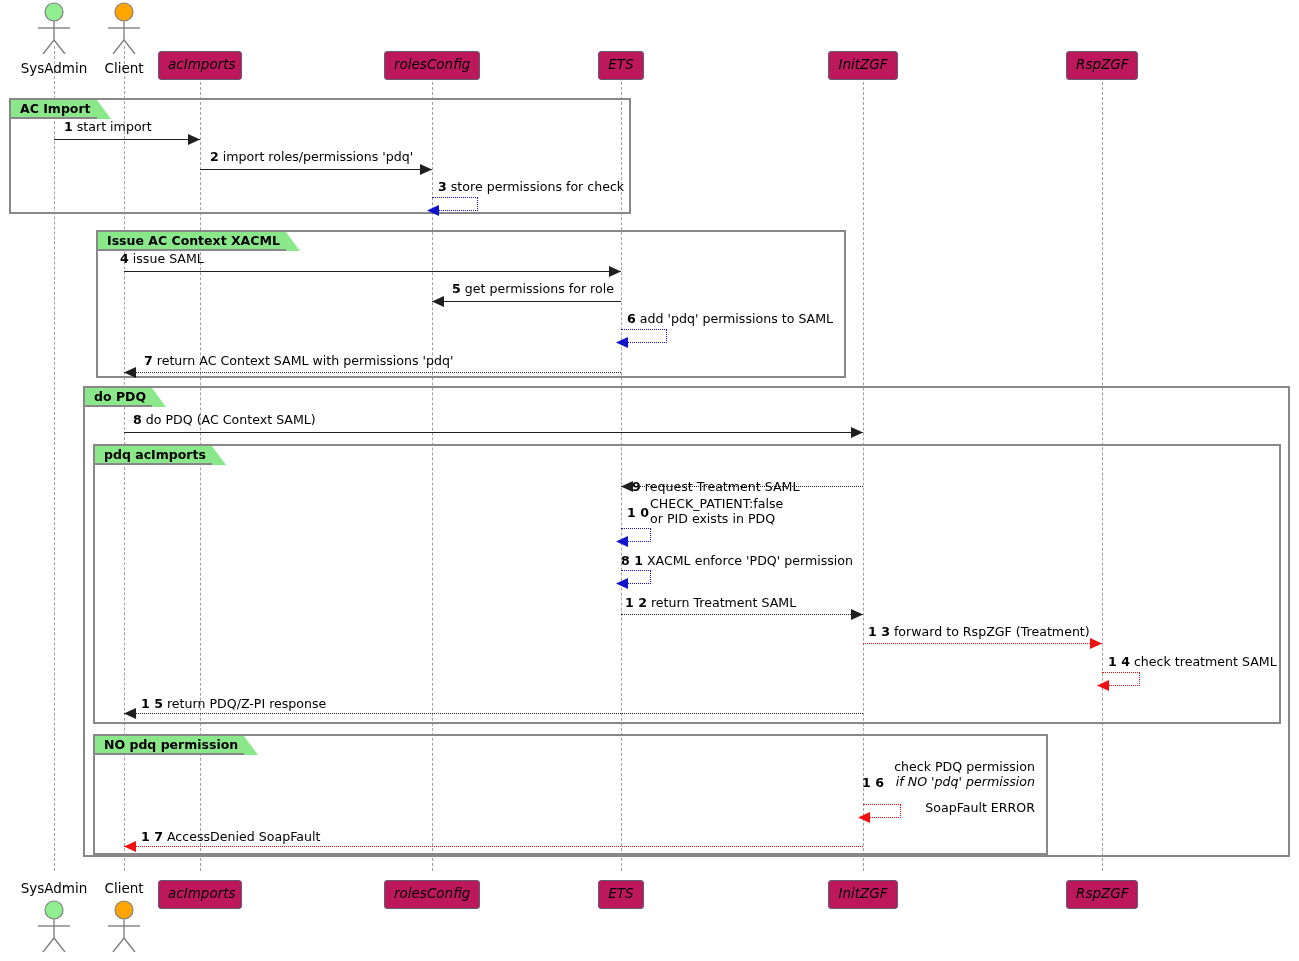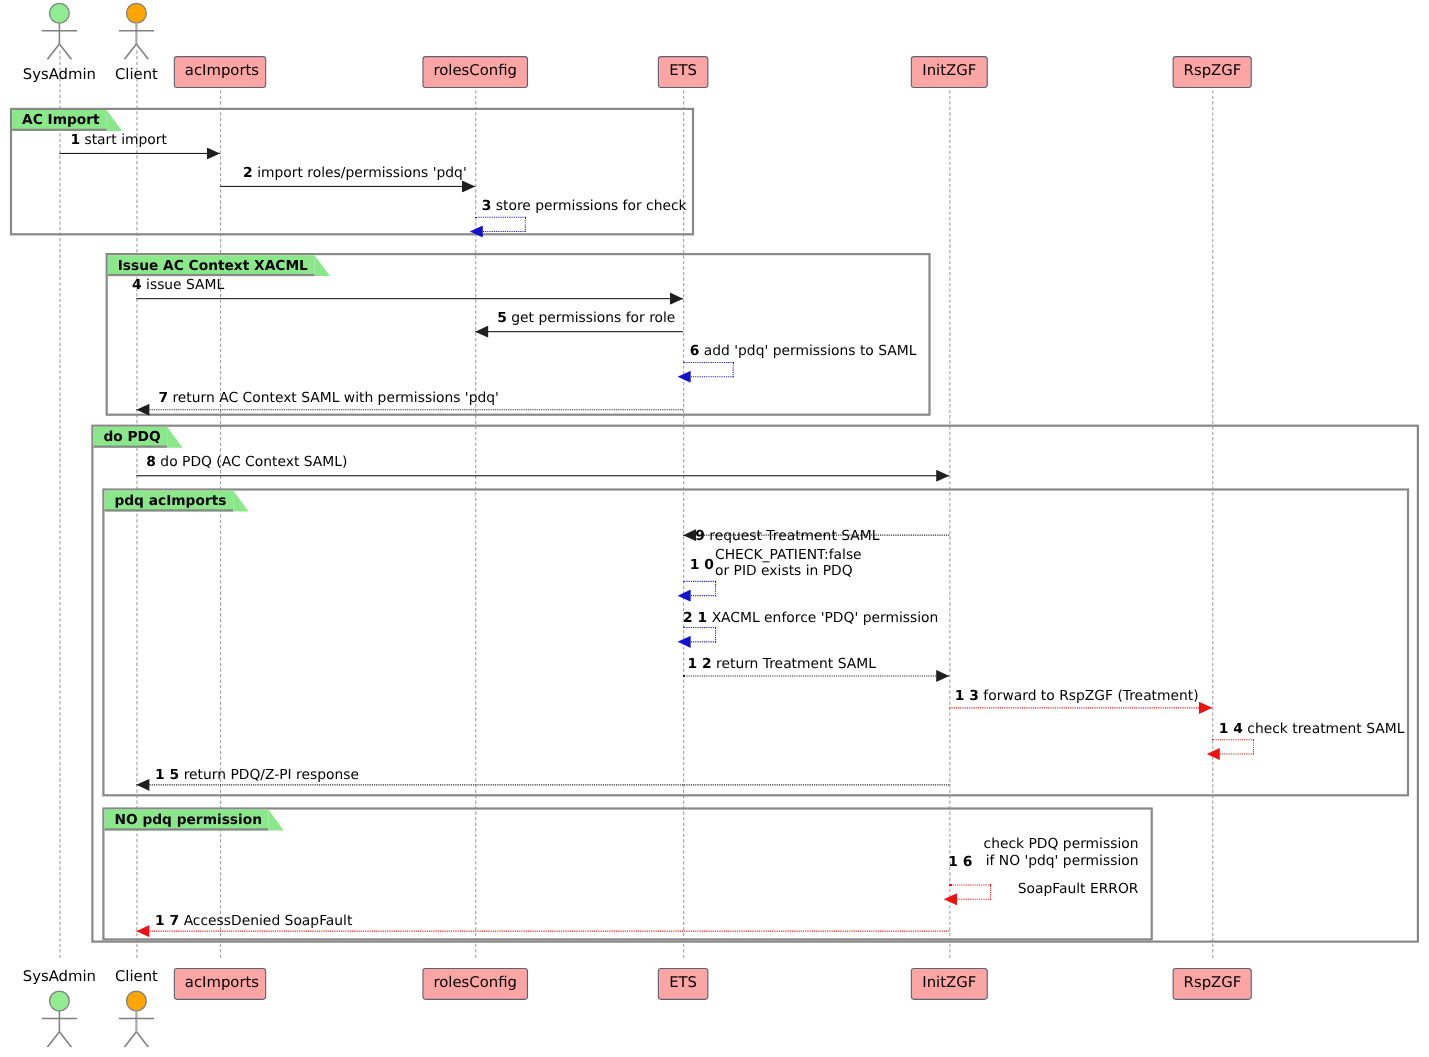--- a/index.html
+++ b/index.html
@@ -10,30 +10,31 @@
   }
   #diagram{
     position:relative;
     width:1299px;height:961px;
     overflow:hidden;
     background:#ffffff;
   }
   
   .participant-box{
     position:absolute;
-    background:#fca5a5;
+    background:#be185d;
     border:1px solid #606075;
     border-radius:3px;
     text-align:center;
     font-size:13.5px;
     color:#000;
     line-height:1;
     padding:6px 9px 7px 9px;
     box-sizing:border-box;
     white-space:nowrap;
+    font-style:italic;
   }
   .actor{
     position:absolute;
     width:70px;
     text-align:center;
   }
   .actor .label{
     position:absolute;
     left:0;width:70px;
     text-align:center;
@@ -188,21 +189,21 @@
     <span class="num">1</span> 
     <span>start import</span>
   </div>
   <div class="msg" style="left:54px;top:139px;width:146px;">
     <div class="line"></div>
     <svg class="head" style="left:134px;" width="12" height="11" viewBox="0 0 12 11">
         <path d="M0 0 L12 5.5 L0 11 Z" fill="#1f1f1f"></path>
       </svg>
   </div>
 
-  <div class="msg-label" style="left:210px;top:150px;margin-left:11px;">
+  <div class="msg-label" style="left:210px;top:150px;">
     <span class="num">2</span> 
     <span>import roles/permissions 'pdq'</span>
   </div>
   <div class="msg" style="left:200px;top:169px;width:232px;">
     <div class="line"></div>
     <svg class="head" style="left:220px;" width="12" height="11" viewBox="0 0 12 11">
         <path d="M0 0 L12 5.5 L0 11 Z" fill="#1f1f1f"></path>
       </svg>
   </div>
 
@@ -294,21 +295,21 @@
       <span style="display:block;">CHECK_PATIENT:false</span>
       <span style="display:block;">or PID exists in PDQ</span>
     </span>
   </div>
   <div class="selfmsg" style="left:621px;top:528px;width:30px;height:14px;"></div>
   <svg style="position:absolute;left:616px;top:536px;" width="12" height="11" viewBox="0 0 12 11">
       <path d="M12 0 L0 5.5 L12 11 Z" fill="#1212cc"></path>
     </svg>
 
   <div class="msg-label" style="left:621px;top:554px;">
-    <span class="num">2 1</span> 
+    <span class="num">8 1</span> 
     <span>XACML enforce 'PDQ' permission</span>
   </div>
   <div class="selfmsg" style="left:621px;top:570px;width:30px;height:14px;"></div>
   <svg style="position:absolute;left:616px;top:578px;" width="12" height="11" viewBox="0 0 12 11">
       <path d="M12 0 L0 5.5 L12 11 Z" fill="#1212cc"></path>
     </svg>
 
   <div class="msg-label" style="left:625px;top:596px;text-align:right;">
     <span class="num">1 2</span> 
     <span>return Treatment SAML</span>
@@ -350,21 +351,21 @@
         <path d="M12 0 L0 5.5 L12 11 Z" fill="#1f1f1f"></path>
       </svg>
   </div>
 
   <div class="group" style="left:93px;top:734px;width:955px;height:121px;"></div>
   <div class="group-tab" style="left:95px;top:736px;">NO pdq permission</div>
 
   <div class="msg-label multiline right-align" style="left:800px;top:759px;width:235px;">
     <span class="num" style="position:absolute;left:62px;top:16px;">1 6</span>
     <span style="display:block;">check PDQ permission</span>
-    <span style="display:block;">if NO 'pdq' permission</span>
+    <span style="display:block;font-style:italic;">if NO 'pdq' permission</span>
     <span style="display:block;margin-top:10px;">SoapFault ERROR</span>
   </div>
   <div class="selfmsg redloop" style="left:863px;top:804px;width:38px;height:14px;"></div>
   <svg style="position:absolute;left:858px;top:812px;" width="12" height="11" viewBox="0 0 12 11">
       <path d="M12 0 L0 5.5 L12 11 Z" fill="#ee1111"></path>
     </svg>
 
   <div class="msg-label" style="left:141px;top:830px;">
     <span class="num">1 7</span> 
     <span>AccessDenied SoapFault</span>

